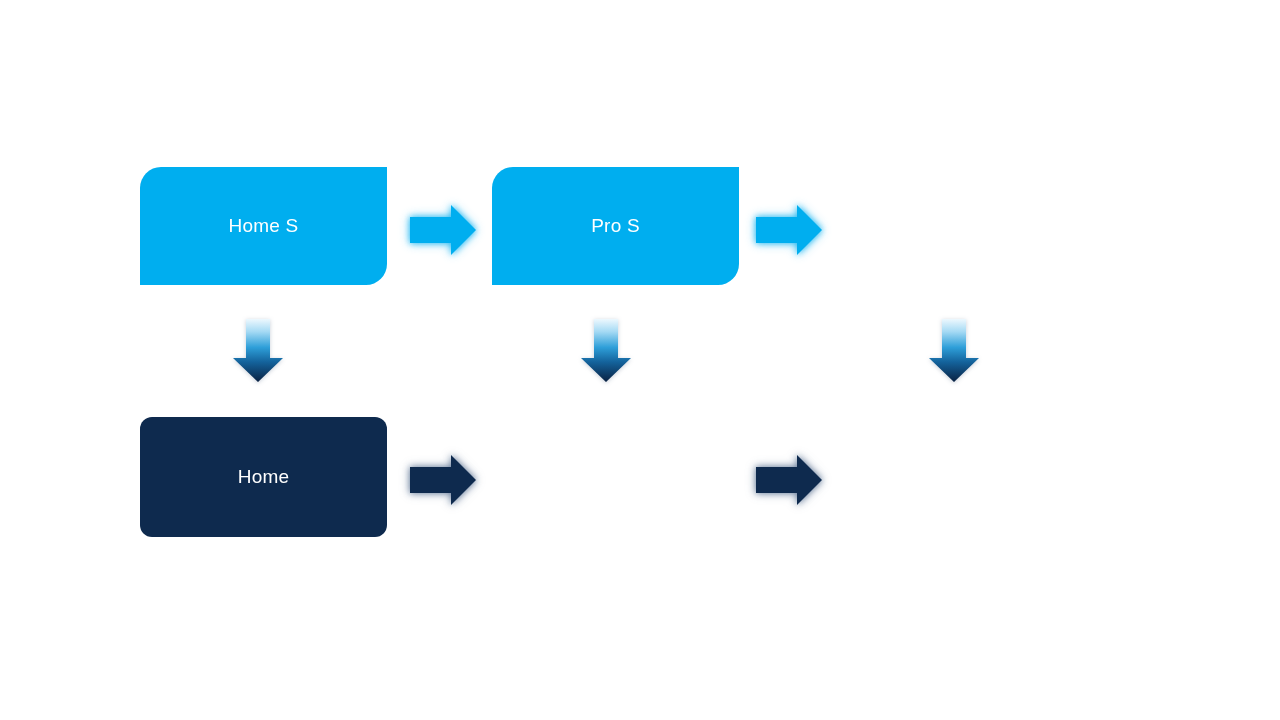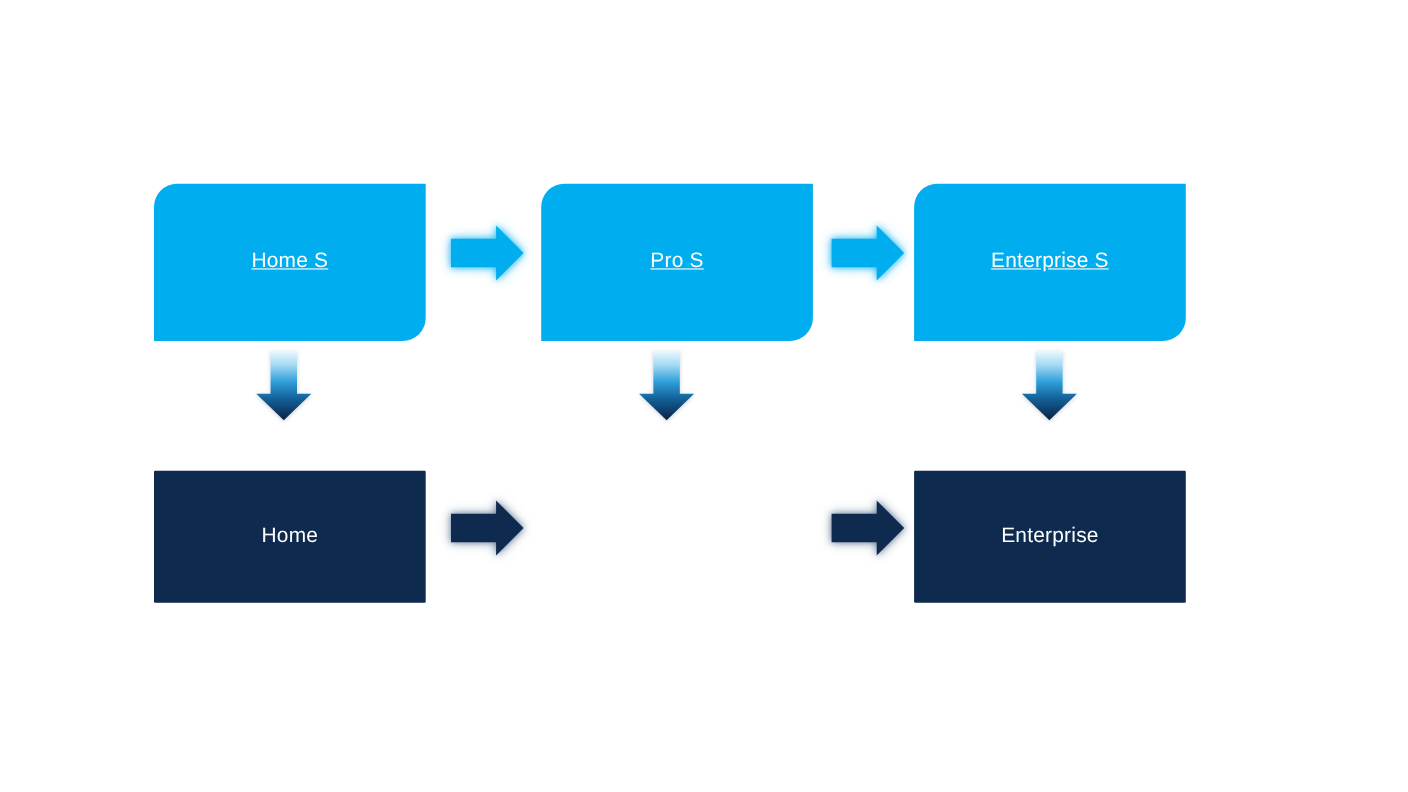--- a/index.html
+++ b/index.html
@@ -18,31 +18,29 @@
     align-items: center;
     justify-content: center;
     text-align: center;
     color: var(--text, #ffffff);
     font-size: 19px;
     line-height: 1.2;
     letter-spacing: 0.2px;
   }
   .box.light {
     top: 167px;
-    height: 143px;
+    height: 118px;
     background: var(--light-blue, #00AEEF);
     border-radius: 21px 0 21px 0;
-    text-decoration: underline;
   }
   .box.dark {
     top: 417px;
     height: 120px;
     background: var(--dark-navy, #0E2A4E);
-    border-radius: 1px;
-    margin-top: 11px;
+    border-radius: 12px;
   }
   .pos-c1 { left: 140px; }
   .pos-c2 { left: 492px; }
   .pos-c3 { left: 831px; }
 
   svg.rarrow {
     position: absolute;
     width: 66px;
     height: 50px;
     overflow: visible;
@@ -94,23 +92,20 @@
       </linearGradient>
     </defs>
   </svg>
 
   <div class="box light pos-c1">
     <span>Home S</span>
   </div>
   <div class="box light pos-c2">
     <span>Pro S</span>
   </div>
-  <div class="box light pos-c3">
-    <span>Enterprise S</span>
-  </div>
 
   <svg class="rarrow light-arrow row-top gap1" viewBox="0 0 66 50">
     <polygon points="0,12 41,12 41,0 66,25 41,50 41,38 0,38"></polygon>
   </svg>
   <svg class="rarrow light-arrow row-top gap2" viewBox="0 0 66 50">
     <polygon points="0,12 41,12 41,0 66,25 41,50 41,38 0,38"></polygon>
   </svg>
 
   <svg class="darrow col1" viewBox="0 0 50 63">
     <polygon points="13,0 37,0 37,39 50,39 25,63 0,39 13,39" fill="url(#downGrad)"></polygon>
@@ -118,23 +113,20 @@
   <svg class="darrow col2" viewBox="0 0 50 63">
     <polygon points="13,0 37,0 37,39 50,39 25,63 0,39 13,39" fill="url(#downGrad)"></polygon>
   </svg>
   <svg class="darrow col3" viewBox="0 0 50 63">
     <polygon points="13,0 37,0 37,39 50,39 25,63 0,39 13,39" fill="url(#downGrad)"></polygon>
   </svg>
 
   <div class="box dark pos-c1">
     <span>Home</span>
   </div>
-  <div class="box dark pos-c3">
-    <span>Enterprise</span>
-  </div>
 
   <svg class="rarrow dark-arrow row-bottom gap1" viewBox="0 0 66 50">
     <polygon points="0,12 41,12 41,0 66,25 41,50 41,38 0,38"></polygon>
   </svg>
   <svg class="rarrow dark-arrow row-bottom gap2" viewBox="0 0 66 50">
     <polygon points="0,12 41,12 41,0 66,25 41,50 41,38 0,38"></polygon>
   </svg>
 
 </div>
 

